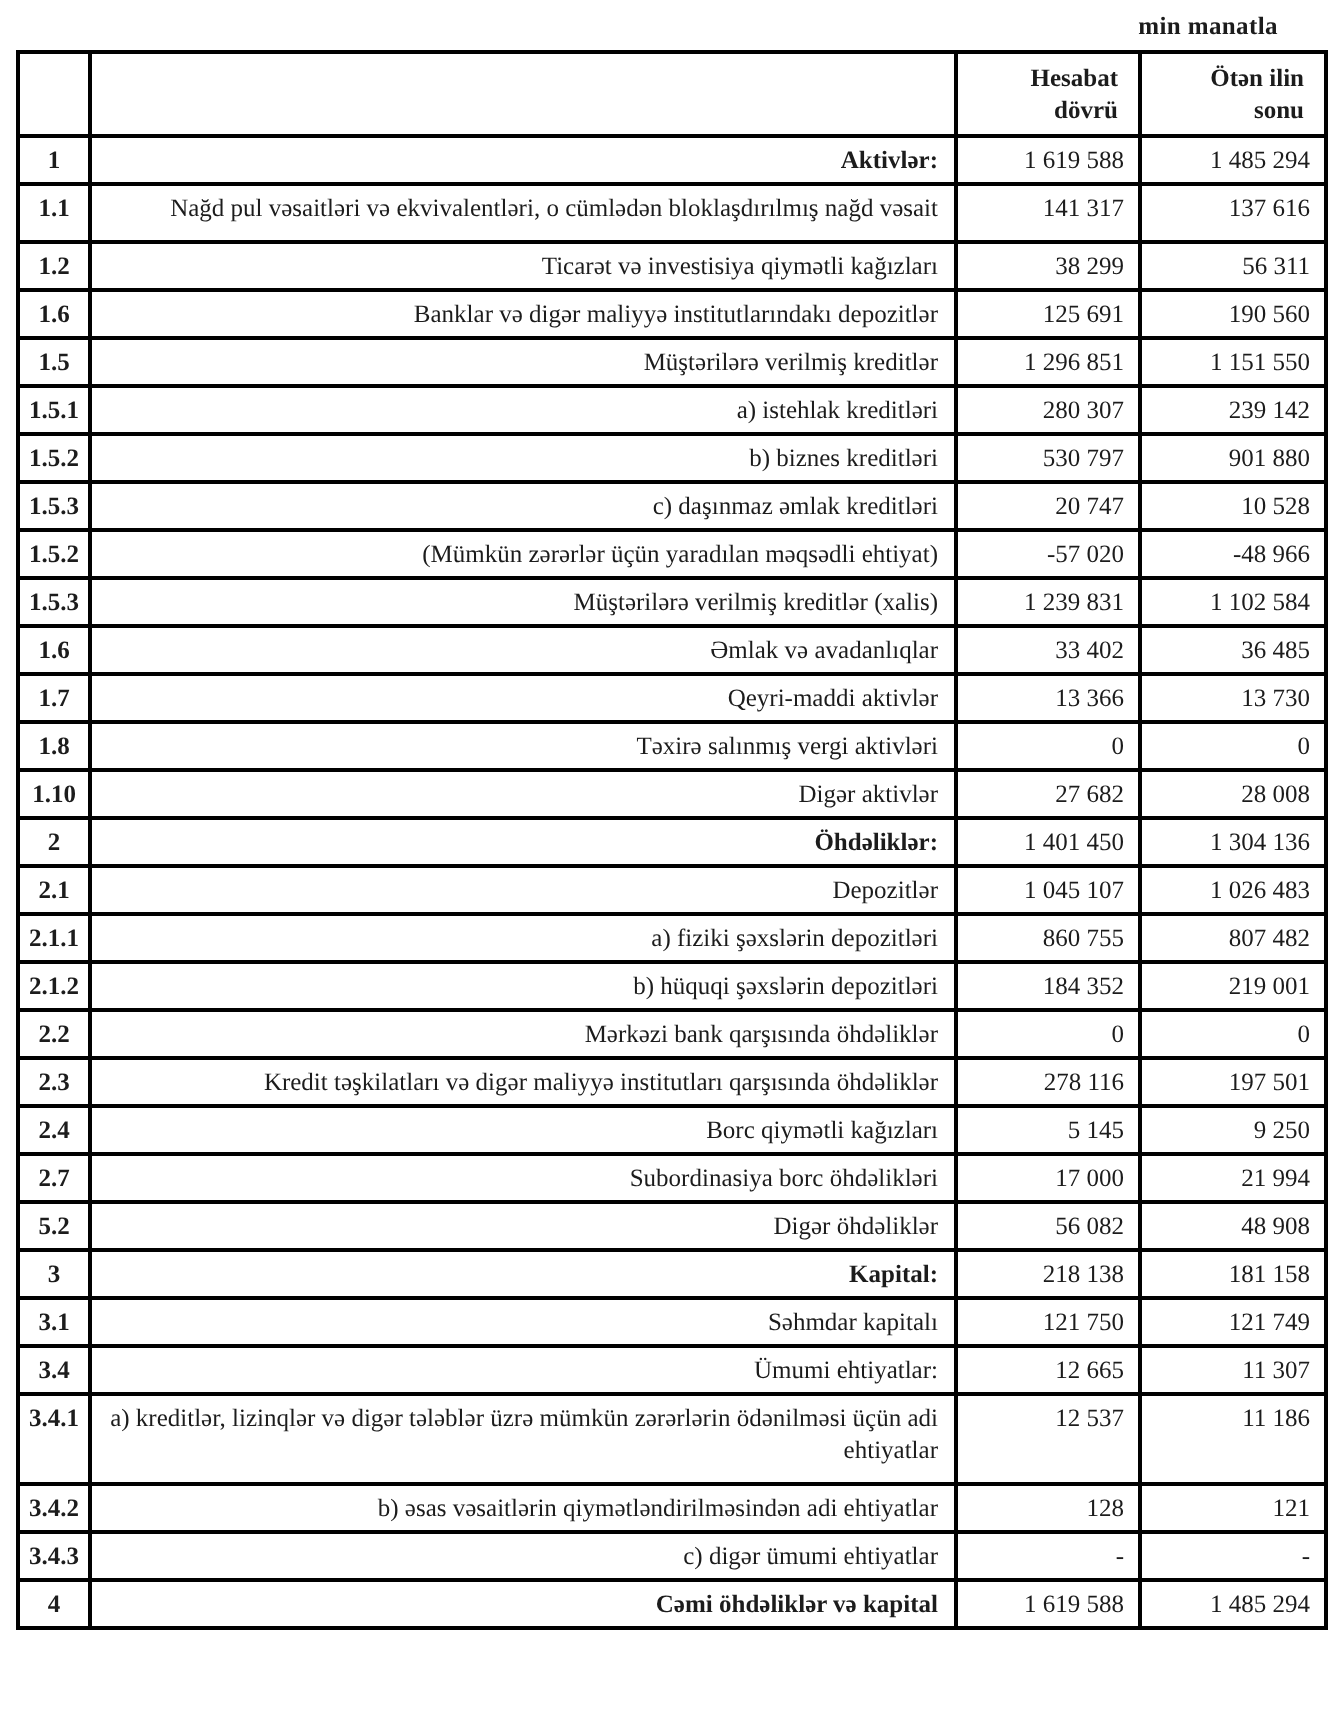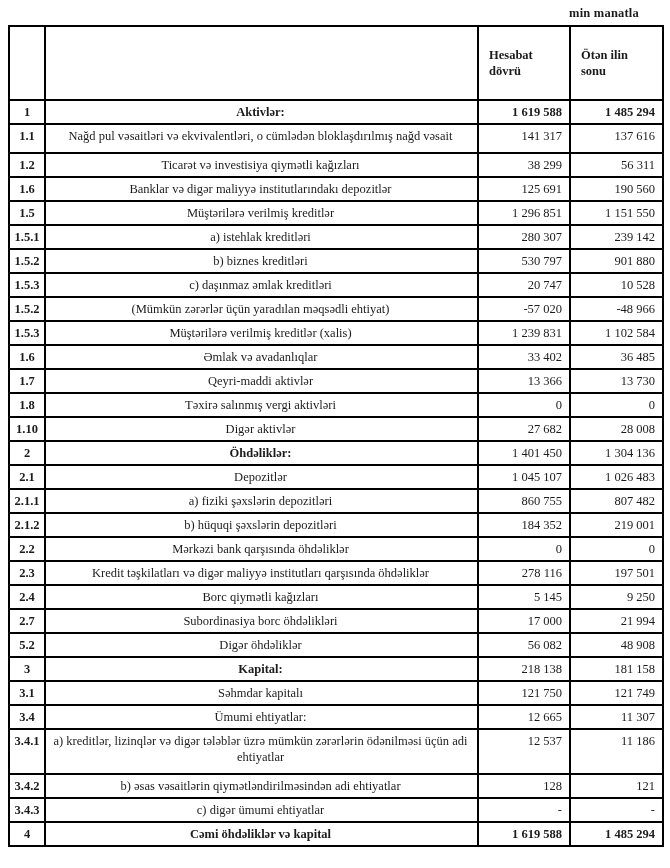--- a/index.html
+++ b/index.html
@@ -36,42 +36,42 @@
   table.fin col.c-prev  { width: 93px; }
   table.fin th, table.fin td {
     border: 2px solid #000000;
     vertical-align: top;
     font-size: 12.5px;
     line-height: 1.28;
     box-sizing: border-box;
   }
   table.fin thead th {
     font-weight: bold;
-    text-align: left;
-    padding: 20px 10px;
+    text-align: right;
+    padding: 4px 10px;
     height: 40px;
     vertical-align: top;
   }
   td.num {
     font-weight: bold;
     text-align: center;
     font-size: 11.5px;
     padding: 3px 1px;
   }
   td.label {
-    text-align: center;
+    text-align: right;
     padding: 3px 8px 3px 6px;
   }
   td.val {
     text-align: right;
     padding: 3px 7px 3px 4px;
     white-space: nowrap;
   }
   tr.lbl-bold td.label { font-weight: bold; }
-  tr.val-bold td.val   { font-weight: bold; }
+  tr.val-bold td.val   { font-weight: normal; }
   tr.tall td { padding-bottom: 8px; }
 </style>
 </head>
 <body>
 
 <div class="page">
   <div class="unit-label">min manatla</div>
 
   <table class="fin">
     <colgroup>

